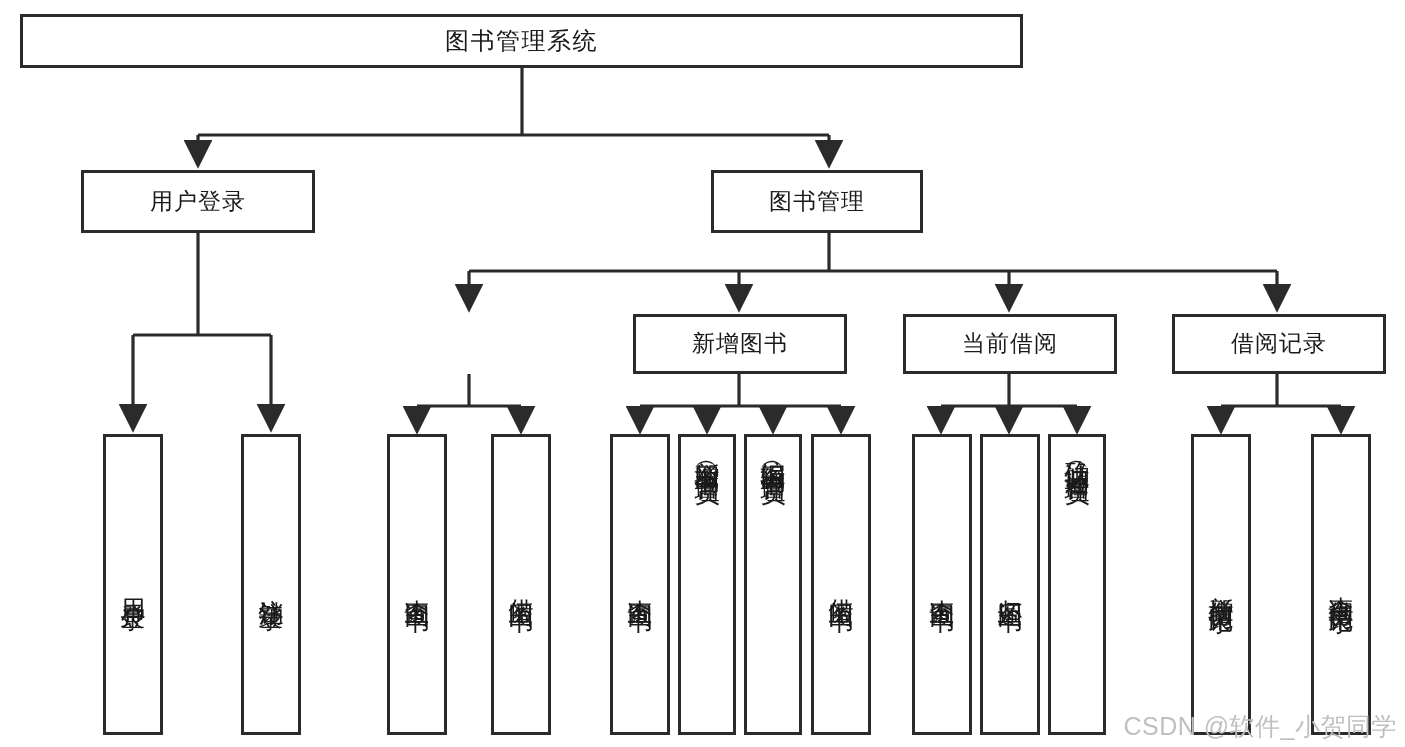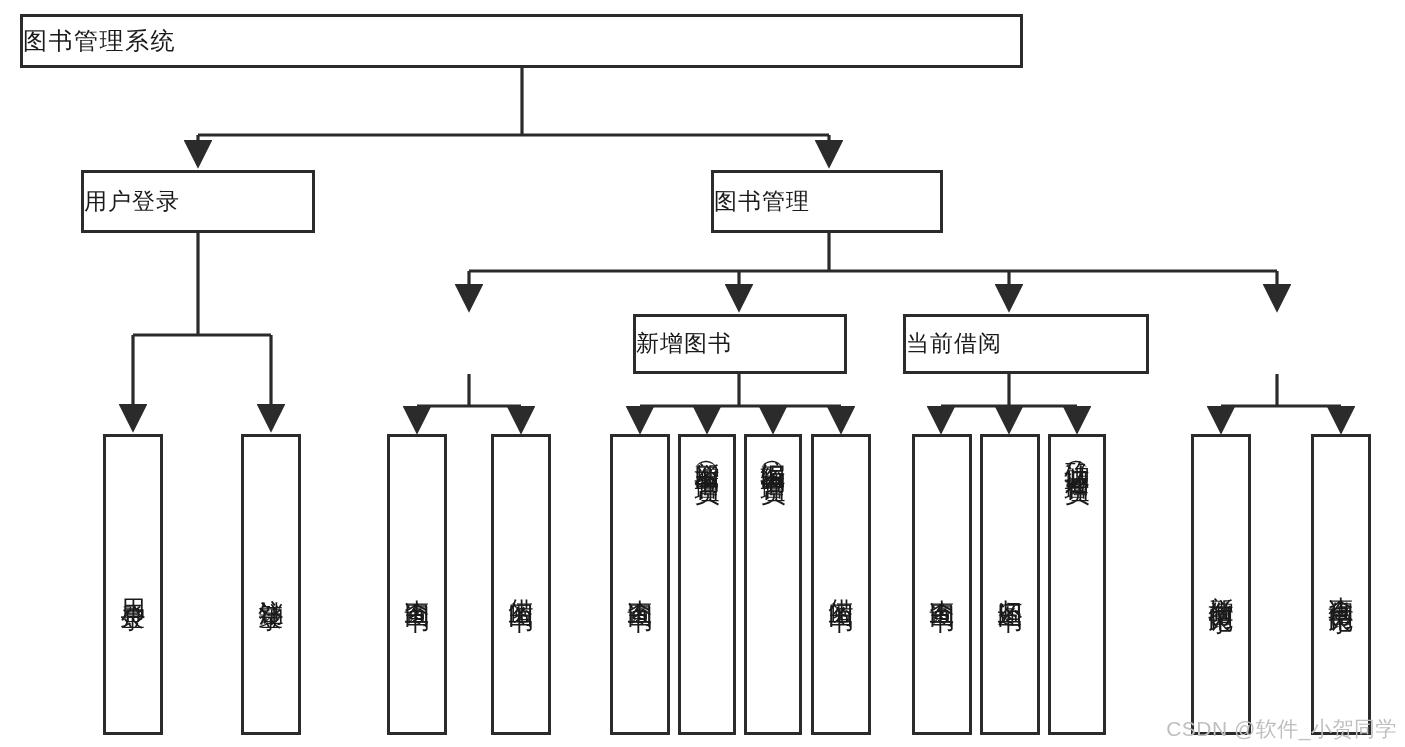--- a/index.html
+++ b/index.html
@@ -26,21 +26,21 @@
     height: 747px;
     pointer-events: none;
   }
   .node {
     position: absolute;
     box-sizing: border-box;
     background: #ffffff;
     border: 3px solid #2b2b2b;
     display: flex;
     align-items: center;
-    justify-content: flex-start;
+    justify-content: center;
     color: #1a1a1a;
     z-index: 2;
   }
   .node .lbl {
     display: block;
     text-align: center;
     line-height: 1.18;
     white-space: nowrap;
   }
   
@@ -71,21 +71,21 @@
     white-space: nowrap;
   }
   .node.v.centered {
     align-items: center;
     padding-top: 0;
   }
   .watermark {
     position: absolute;
     right: 8px;
     bottom: 4px;
-    font-size: 21px;
+    font-size: 25px;
     color: #bfbfbf;
     letter-spacing: 0.5px;
     white-space: nowrap;
     z-index: 3;
   }
 </style>
 </head>
 <body>
 
 <div id="canvas">
@@ -142,29 +142,32 @@
     </g>
   </svg>
 
   <div class="node h root" style="left:20px; top:14px; width:1003px; height:54px;">
     <span class="lbl">图书管理系统</span>
   </div>
 
   <div class="node h" style="left:81px; top:170px; width:234px; height:63px;">
     <span class="lbl">用户登录</span>
   </div>
-  <div class="node h" style="left:711px; top:170px; width:232px; height:63px;">
+  <div class="node h" style="left:711px; top:170px; width:212px; height:63px;">
     <span class="lbl">图书管理</span>
   </div>
 
   <div class="node h" style="left:633px; top:314px; width:214px; height:60px;">
     <span class="lbl">新增图书</span>
   </div>
-  <div class="node h" style="left:903px; top:314px; width:246px; height:60px;">
+  <div class="node h" style="left:903px; top:314px; width:214px; height:60px;">
     <span class="lbl">当前借阅</span>
+  </div>
+  <div class="node h" style="left:1172px; top:314px; width:214px; height:60px;">
+    <span class="lbl">借阅记录</span>
   </div>
 
   <div class="node v centered" style="left:103px; top:434px; width:60px; height:301px;">
     <span class="lbl">用户登录</span>
   </div>
   <div class="node v centered" style="left:241px; top:434px; width:60px; height:301px;">
     <span class="lbl">注销登录</span>
   </div>
 
   <div class="node v centered" style="left:387px; top:434px; width:60px; height:301px;">

